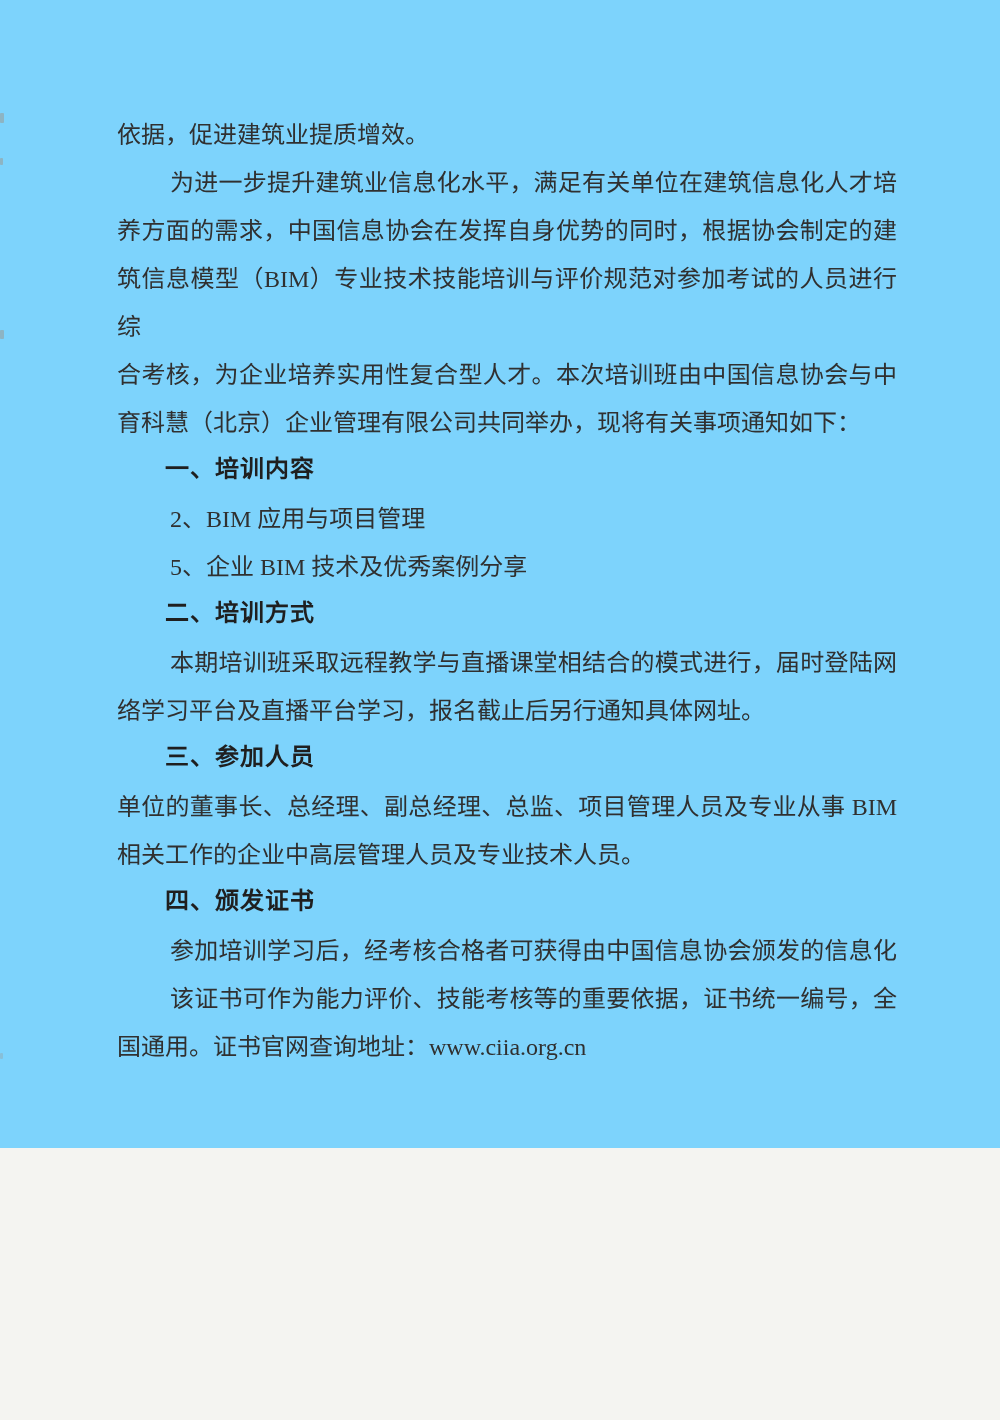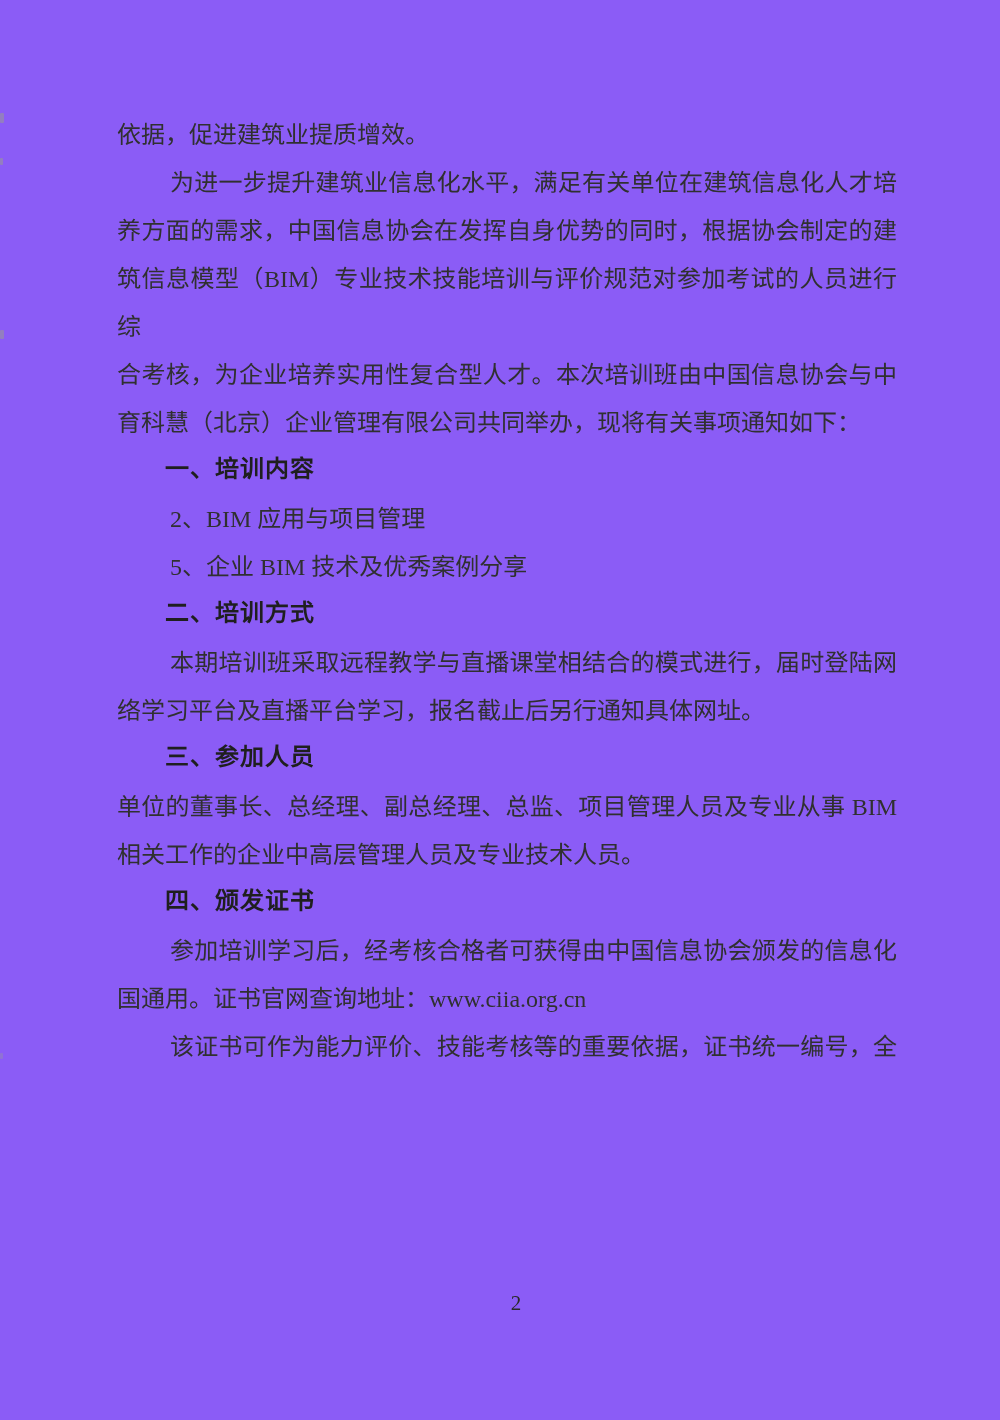--- a/index.html
+++ b/index.html
@@ -8,22 +8,22 @@
   }
   body {
     width: 1000px;
     height: 1420px;
     background: #f4f4f1;
     font-family: "Liberation Serif", "DejaVu Serif", serif;
   }
   .scan-page {
     position: relative;
     width: 1000px;
-    height: 1420px;
-    background: #8b5cf6;
+    height: 1148px;
+    background: #7dd3fc;
     overflow: hidden;
     box-sizing: border-box;
     color: #303030;
   }
   .doc-body {
     position: absolute;
     left: 117px;
     top: 111px;
     width: 780px;
   }
@@ -99,20 +99,20 @@
       <div class="line indent">2、BIM 应用与项目管理</div>
       <div class="line indent">5、企业 BIM 技术及优秀案例分享</div>
       <div class="heading">二、培训方式</div>
       <div class="line indent just">本期培训班采取远程教学与直播课堂相结合的模式进行，届时登陆网</div>
       <div class="line">络学习平台及直播平台学习，报名截止后另行通知具体网址。</div>
       <div class="heading">三、参加人员</div>
       <div class="line just">单位的董事长、总经理、副总经理、总监、项目管理人员及专业从事 BIM</div>
       <div class="line">相关工作的企业中高层管理人员及专业技术人员。</div>
       <div class="heading">四、颁发证书</div>
       <div class="line indent just">参加培训学习后，经考核合格者可获得由中国信息协会颁发的信息化</div>
+      <div class="line indent just">该证书可作为能力评价、技能考核等的重要依据，证书统一编号，全</div>
       <div class="line">国通用。证书官网查询地址：www.ciia.org.cn</div>
-      <div class="line indent just">该证书可作为能力评价、技能考核等的重要依据，证书统一编号，全</div>
     </div>
 
   <div class="page-footer">
     <span class="page-number">2</span>
   </div>
 </div>
 
 </body></html>

